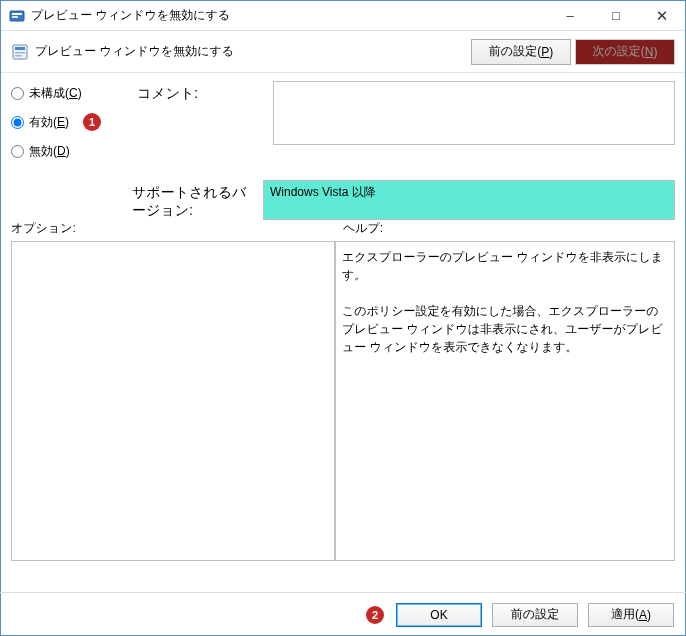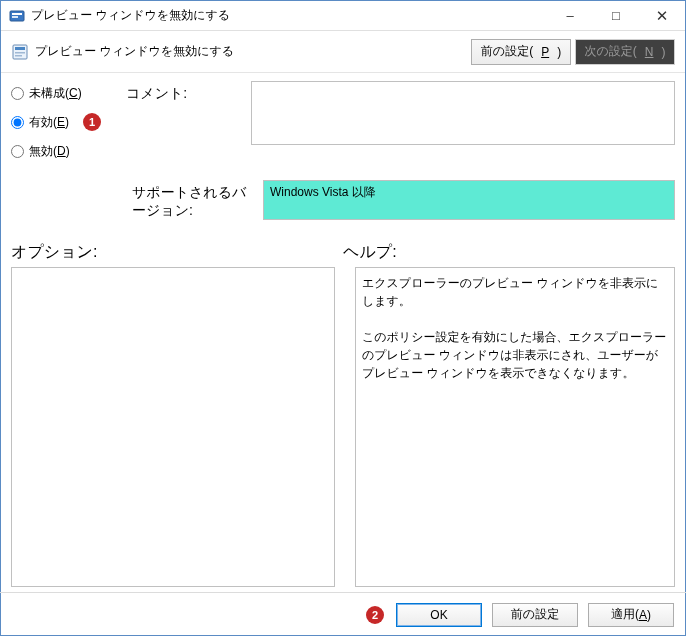--- a/index.html
+++ b/index.html
@@ -49,34 +49,33 @@
     display: inline-block;
   }
   .subheader .sub-title { flex: 1; font-size: 12px; }
   .nav-btn {
     width: 100px; height: 26px;
     border: 1px solid #adadad;
     background: linear-gradient(#f8f8f8,#ececec);
     margin-left: 4px;
     display: flex; align-items: center; justify-content: center;
     font-size: 12px;
-    gap: 8px;
   }
   .nav-btn.disabled {
     color: #9a9a9a;
-    background: #404040;
+    background: #7f1d1d;
     border-color: #cfcfcf;
   }
   .nav-btn .ul { text-decoration: underline; }
 
   .body-area { padding: 8px 10px 0 10px; }
   .top-grid {
     display: grid;
     grid-template-columns: 110px 120px 1fr;
-    column-gap: 5px;
+    column-gap: 16px;
     align-items: start;
   }
   .radio-col { padding-top: 4px; }
   .radio-row {
     display: flex; align-items: center;
     margin-bottom: 12px;
     position: relative;
   }
   .radio-row input[type=radio] {
     margin: 0 5px 0 0;
@@ -121,28 +120,28 @@
     height: 40px;
     border: 1px solid #c0c0c0;
     background: #5eead4;
     padding: 3px 6px;
     font-size: 12px;
     overflow-y: scroll;
   }
 
   .section-labels {
     display: flex;
-    margin-top: 22px;
-    font-size: 16px;
+    margin-top: 0;
+    font-size: 12px;
   }
   .section-labels .opt-label { width: 332px; }
 
   .panels {
     display: flex;
-    gap: 20px;
+    gap: 0;
     margin-top: 4px;
   }
   .panel {
     border: 1px solid #c0c0c0;
     background: #fff;
     height: 320px;
     overflow: auto;
     font-size: 12px;
     padding: 6px;
     line-height: 1.5;

